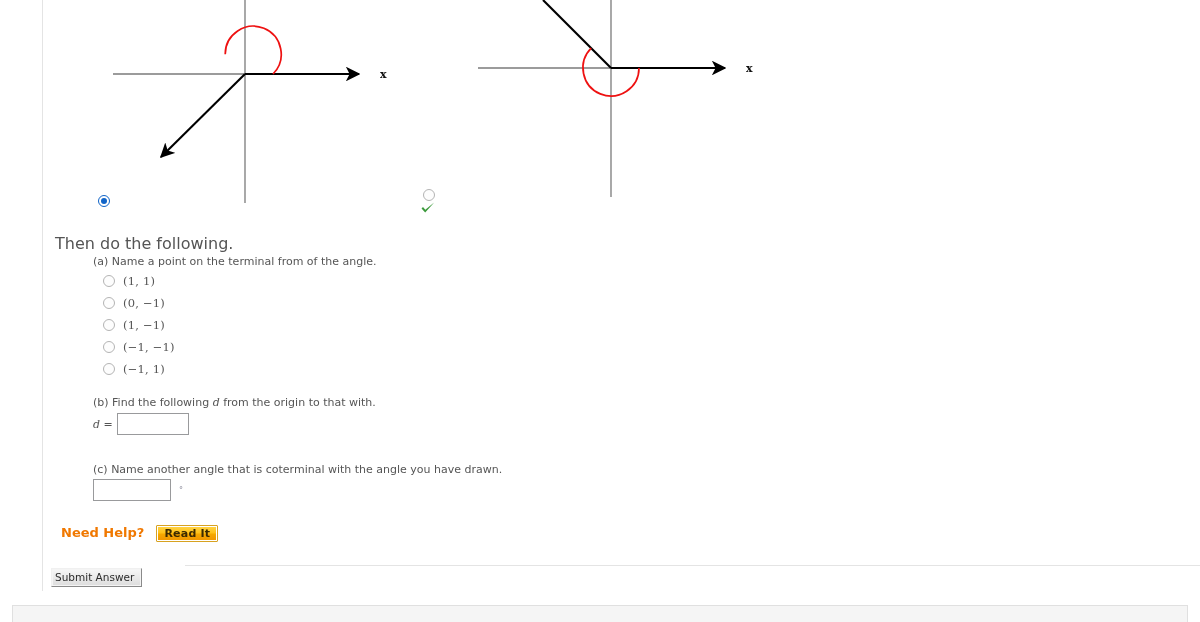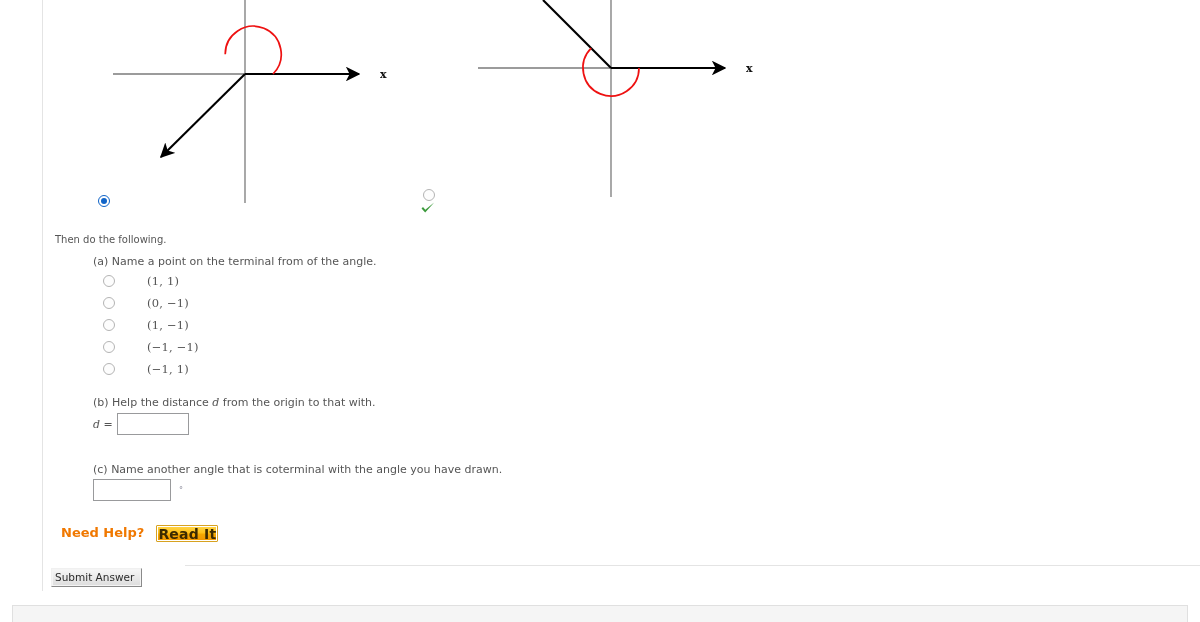--- a/index.html
+++ b/index.html
@@ -82,21 +82,21 @@
     top: 200px;
     width: 16px;
     height: 16px;
   }
 
   
   #then-do {
     position: absolute;
     left: 12px;
     top: 234px;
-    font-size: 10px;
+    font-size: 16px;
     color: #555555;
     white-space: nowrap;
     text-align: right;
   }
 
   .part-label {
     position: absolute;
     font-size: 11px;
     color: #555555;
     white-space: nowrap;
@@ -114,21 +114,20 @@
   #choice-list {
     position: absolute;
     left: 60px;
     top: 270px;
     width: 260px;
   }
   .choice-row {
     height: 22px;
     display: flex;
     align-items: center;
-    gap: 24px;
   }
   .choice-row .radio-outer {
     margin-right: 8px;
     flex: 0 0 auto;
   }
   .choice-text {
     font-family: "DejaVu Serif", "Liberation Serif", serif;
     font-size: 11.5px;
     color: #555555;
     letter-spacing: 0.2px;
@@ -197,21 +196,21 @@
     border: 1px solid #d8a220;
     background: linear-gradient(to bottom, #ffd54a 0%, #ffc219 45%, #f5a800 55%, #f09400 100%);
     border-radius: 1px;
     display: flex;
     align-items: center;
     justify-content: center;
     box-shadow: inset 0 0 0 1px #ffffff;
     cursor: pointer;
   }
   #read-it-label {
-    font-size: 14px;
+    font-size: 11px;
     font-weight: bold;
     color: #3b2a00;
     font-family: "DejaVu Sans", "Liberation Sans", sans-serif;
     letter-spacing: 0.2px;
   }
 
   
   #submit-panel {
     position: absolute;
     left: 142px;
@@ -333,21 +332,21 @@
       <span class="choice-text">(−1, −1)</span>
     </div>
     <div class="choice-row">
       <span class="radio-outer"></span>
       <span class="choice-text">(−1, 1)</span>
     </div>
   </div>
 
   <div class="part-label" id="part-b-label">
     <span>(b)</span>
-    <span>Help the distance</span>
+    <span>Find the following</span>
     <span class="ital">d</span>
     <span>from the origin to that with.</span>
   </div>
 
   <div id="d-row">
     <span id="d-eq"><span class="ital">d</span> =</span>
     <input class="answer-box" id="d-input" type="text" value="" style="">
   </div>
 
   <div class="part-label" id="part-c-label">

